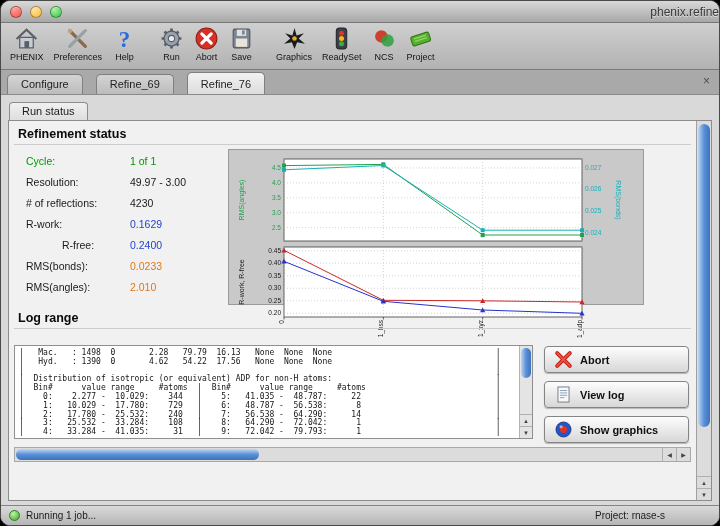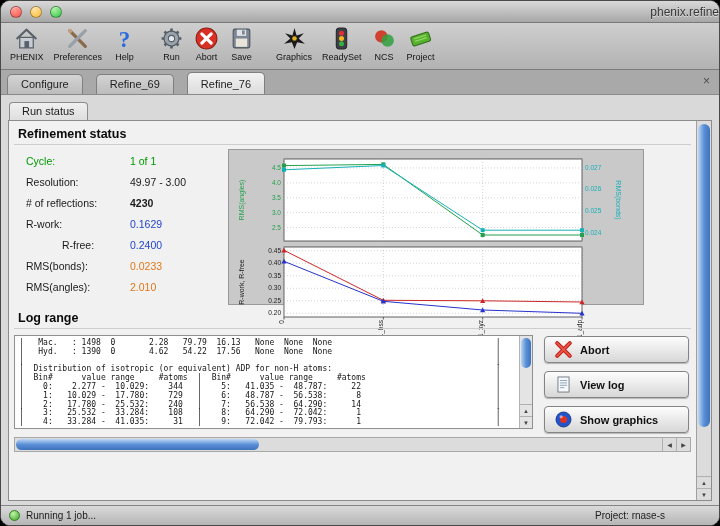--- a/index.html
+++ b/index.html
@@ -31,21 +31,21 @@
   .subtab{font-size:11px;color:#1c1c1c;padding:2px 12px 3px;border:1px solid #8c8c8c;border-bottom:none;border-radius:4px 4px 0 0;background:linear-gradient(#f0f0f0,#dedede)}
   .mainpanel{flex:1;border:1px solid #8c8c8c;background:#f1f1f1;display:flex;overflow:hidden}
   .maincontent{flex:1;display:flex;flex-direction:column;padding:2px 5px 0;overflow:hidden}
   .sectionheading{font-size:12.5px;font-weight:bold;color:#0a0a0a;padding:4px 4px 3px;border-bottom:1px solid #cdcdcd;flex:none}
   .statsrow{display:flex;flex:none;padding:4px 2px 2px}
   .stats{width:204px;flex:none;padding:6px 0 0 10px}
   .statline{display:flex;font-size:10.5px;margin-bottom:9px;white-space:nowrap}
   .statlabel{font-weight:normal;width:104px;flex:none}
   .chartbox{width:416px;height:156px;flex:none;background:#c9c9c9;border:1px solid #9a9a9a;margin-left:8px;padding:1px}
   .chartbox svg{display:block}
-  .logrow{display:flex;flex:none;margin-top:6px}
+  .logrow{display:flex;flex:none;margin-top:16px}
   .logbox{flex:1;height:94px;border:1px solid #8f8f8f;background:#fff;display:flex;overflow:hidden}
   .logtext{flex:1;font-family:"DejaVu Sans Mono",monospace;font-size:8px;line-height:8.8px;color:#141414;padding:3px 0 0 4px;overflow:hidden;white-space:pre}
   .logvscroll{width:13px;flex:none;border-left:1px solid #b3b3b3;background:#e4e4e4;position:relative}
   .logvthumb{position:absolute;left:1px;right:1px;top:2px;height:30px;border-radius:6px;background:linear-gradient(90deg,#b9d5f3,#5b90d6 50%,#3d72bd)}
   .actions{width:158px;flex:none;display:flex;flex-direction:column;gap:8px;padding:1px 2px 0 11px}
   .actionbtn{height:27px;border:1px solid #848484;border-radius:4px;background:linear-gradient(#fdfdfd,#d7d7d7);display:flex;align-items:center;gap:7px;padding:0 9px;font-size:11px;font-weight:bold;color:#101010;box-shadow:0 1px 1px rgba(0,0,0,.25);cursor:default;white-space:nowrap}
   .actionbtn svg{width:19px;height:19px;flex:none}
   .hscroll{height:15px;flex:none;margin-top:4px;background:#dcdcdc;border:1px solid #a8a8a8;position:relative}
   .hthumb{position:absolute;top:1px;bottom:1px;left:1px;width:36%;border-radius:6px;background:linear-gradient(#bdd8f5,#5b90d6 50%,#3d72bd)}
   .harrows{position:absolute;right:0;top:0;bottom:0;display:flex}
@@ -189,21 +189,21 @@
               <div class="statline">
                 <span class="statlabel" style="color: rgb(0, 153, 0);">Cycle:</span>
                 <span class="statvalue" style="color: rgb(0, 153, 0);">1 of 1</span>
               </div>
               <div class="statline">
                 <span class="statlabel" style="color: rgb(26, 26, 26);">Resolution:</span>
                 <span class="statvalue" style="color: rgb(26, 26, 26);">49.97 - 3.00</span>
               </div>
               <div class="statline">
                 <span class="statlabel" style="color: rgb(26, 26, 26);"># of reflections:</span>
-                <span class="statvalue" style="color: rgb(26, 26, 26); font-weight: bold;">4230</span>
+                <span class="statvalue" style="color: rgb(26, 26, 26);">4230</span>
               </div>
               <div class="statline">
                 <span class="statlabel" style="color: rgb(26, 26, 26);">R-work:</span>
                 <span class="statvalue" style="color: rgb(34, 68, 204);">0.1629</span>
               </div>
               <div class="statline">
                 <span class="statlabel" style="color: rgb(26, 26, 26); text-align: center;">R-free:</span>
                 <span class="statvalue" style="color: rgb(34, 68, 204);">0.2400</span>
               </div>
               <div class="statline">

